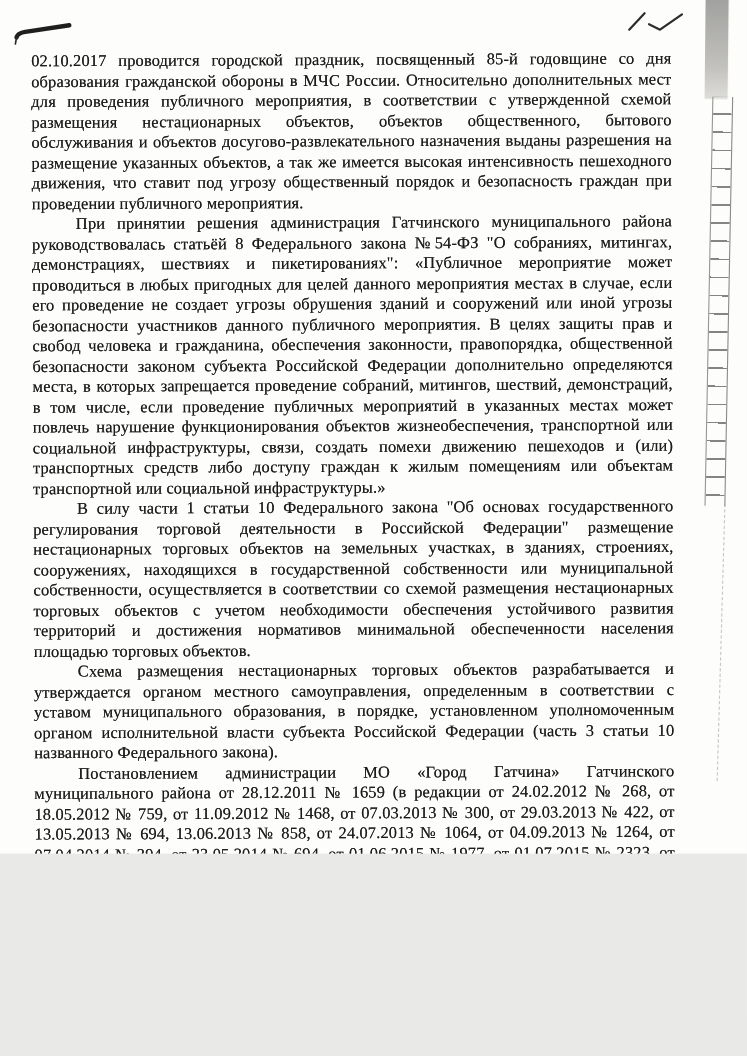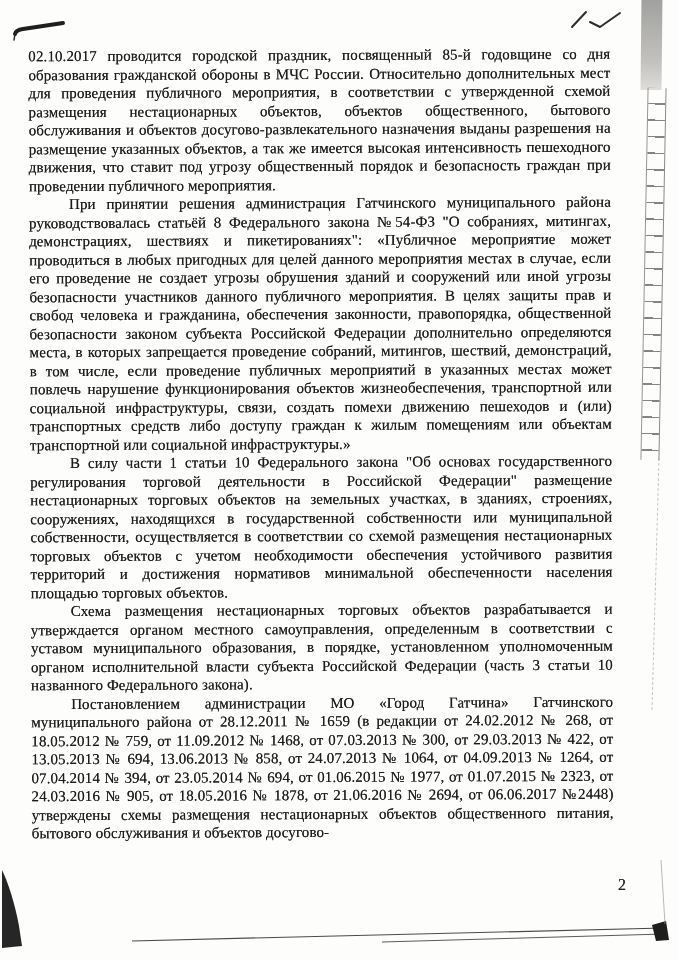--- a/index.html
+++ b/index.html
@@ -4,21 +4,21 @@
 <style>
   html,body{margin:0;padding:0;}
   body{
     width:679px;height:960px;
     background:#e9e9e7;
     font-family:"Liberation Serif","DejaVu Serif",serif;
     overflow:hidden;
   }
   .page{
     position:relative;
-    width:679px;height:960px;
+    width:679px;height:776px;
     background:linear-gradient(to right,#fdfdfc 0%,#fdfdfc 90%,#f3f2ee 98%,#ececе8 100%);
     background-color:#fdfdfc;
     overflow:hidden;
   }
   
   .text-block{
     position:absolute;
     left:30px;top:46px;
     width:582px;
     transform:rotate(-0.25deg);

